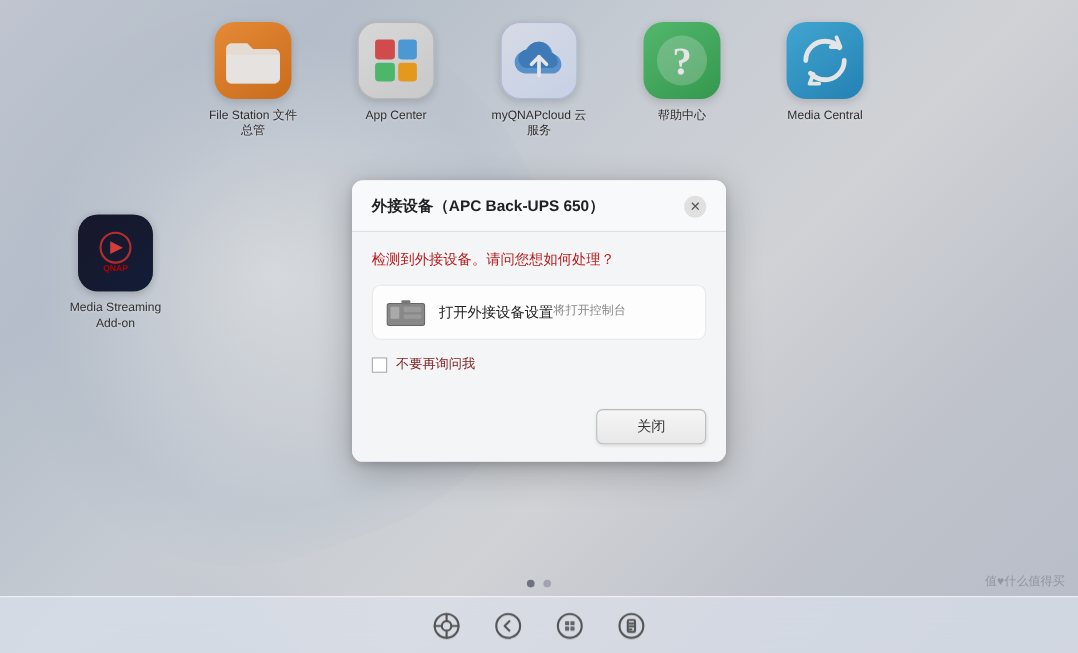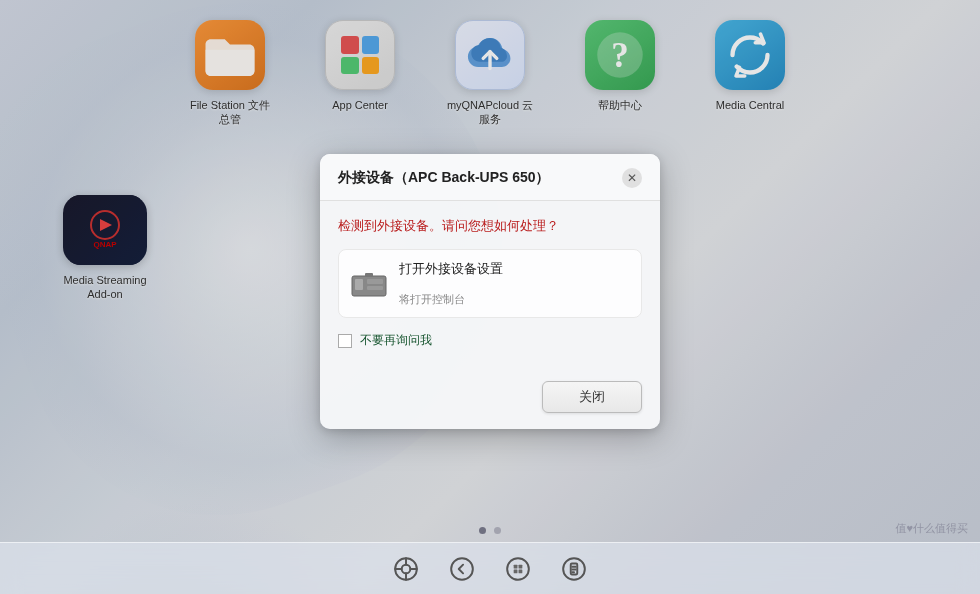--- a/index.html
+++ b/index.html
@@ -113,21 +113,21 @@
       top: 195px;
       display: flex;
       flex-direction: column;
       align-items: center;
       gap: 8px;
       cursor: pointer;
       width: 90px;
     }
 
     .icon-media {
-      width: 84px; height: 70px;
+      width: 68px; height: 70px;
       border-radius: 18px;
       background: linear-gradient(145deg, #1a1a2e, #16213e);
       display: flex; align-items: center; justify-content: center;
       box-shadow: 0 2px 8px rgba(0,0,0,0.2);
       position: relative;
       overflow: hidden;
     }
 
     
     .taskbar {
@@ -237,21 +237,21 @@
       border: 1px solid #e8e8e8;
       margin-bottom: 14px;
     }
 
     .device-icon {
       width: 36px; height: 28px;
       display: flex; align-items: center; justify-content: center;
     }
 
     .dialog-option-text {
-      display: flex; flex-direction: column; gap: 14px;
+      display: flex; flex-direction: row; gap: 0;
     }
 
     .option-main {
       font-size: 13px;
       color: #222;
       font-weight: 500;
     }
 
     .option-sub {
       font-size: 11px;
@@ -267,21 +267,21 @@
 
     .dialog-checkbox {
       width: 14px; height: 14px;
       border: 1px solid #aaa;
       background: white;
       cursor: pointer;
     }
 
     .checkbox-label {
       font-size: 12px;
-      color: #14532d;
+      color: #7f1d1d;
       text-align: center;
     }
 
     .dialog-footer {
       display: flex;
       justify-content: flex-end;
       padding: 0 18px 16px;
     }
 
     .btn-close {

